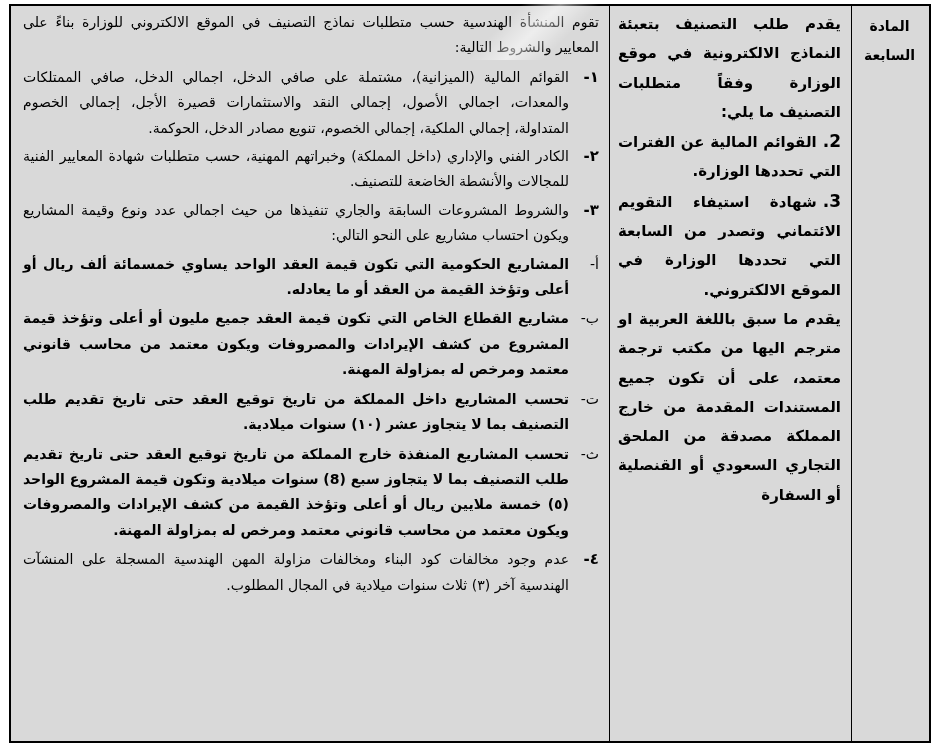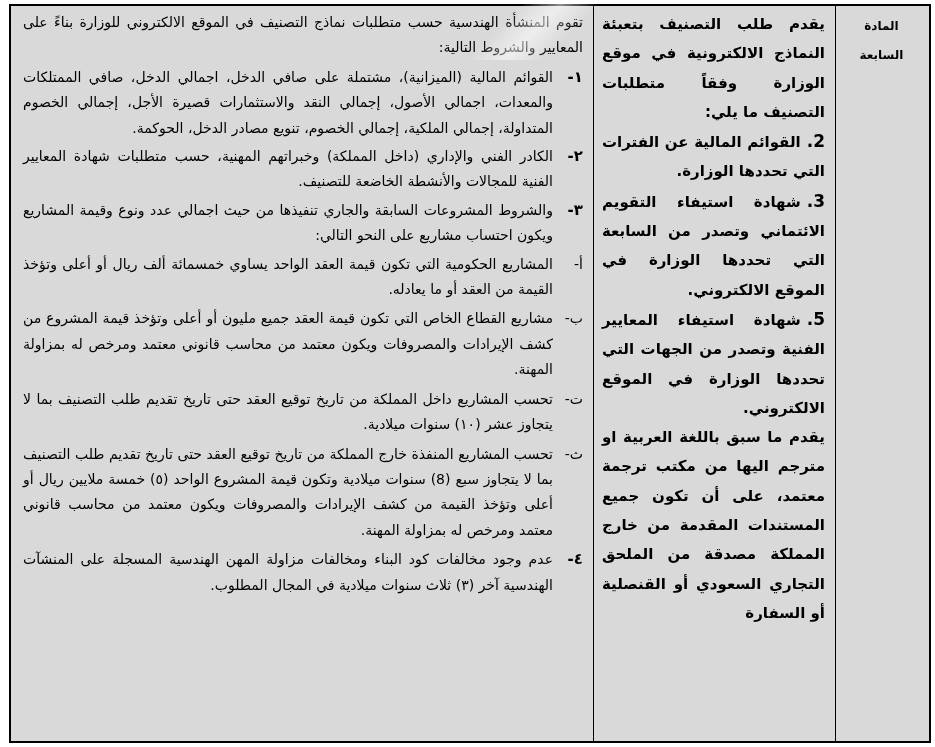--- a/index.html
+++ b/index.html
@@ -29,26 +29,26 @@
       display: flex;
       flex-direction: row;
       overflow: hidden;
     }
     .cell {
       box-sizing: border-box;
       height: 100%;
       overflow: hidden;
     }
     .cell-article {
-      width: 94px;
+      width: 78px;
       border-left: 1.5px solid #000;
       padding: 6px 6px 0 4px;
       text-align: center;
       font-weight: bold;
-      font-size: 12px;
+      font-size: 14px;
       line-height: 29px;
     }
     .cell-requirements {
       width: 242px;
       border-left: 1.5px solid #000;
       padding: 4px 10px 0 8px;
       font-weight: bold;
       font-size: 15px;
       line-height: 29.3px;
       text-align: justify;
@@ -92,20 +92,21 @@
       display: flex;
       flex-direction: row;
       margin-bottom: 4px;
     }
     .sub .marker {
       width: 30px;
       flex: 0 0 30px;
     }
     .sub .body {
       flex: 1;
+      font-weight: bold;
     }
     .watermark {
       position: absolute;
       left: 370px;
       top: 0;
       width: 330px;
       height: 60px;
       background: linear-gradient(135deg, rgba(255,255,255,0) 40%, rgba(255,255,255,0.55) 50%, rgba(255,255,255,0) 60%);
       pointer-events: none;
     }
@@ -117,21 +118,20 @@
 
   <div class="cell cell-article">
     <div>المادة</div>
     <div>السابعة</div>
   </div>
 
   <div class="cell cell-requirements">
     <p>يقدم طلب التصنيف بتعبئة النماذج الالكترونية في موقع الوزارة وفقاً متطلبات التصنيف ما يلي:</p>
     <p><span class="num">2.</span><span>القوائم المالية عن الفترات التي تحددها الوزارة.</span></p>
     <p><span class="num">3.</span><span>شهادة استيفاء التقويم الائتماني وتصدر من السابعة التي تحددها الوزارة في الموقع الالكتروني.</span></p>
-    <p><span class="num">5.</span><span>شهادة استيفاء المعايير الفنية وتصدر من الجهات التي تحددها الوزارة في الموقع الالكتروني.</span></p>
     <p>يقدم ما سبق باللغة العربية او مترجم اليها من مكتب ترجمة معتمد، على أن تكون جميع المستندات المقدمة من خارج المملكة مصدقة من الملحق التجاري السعودي أو القنصلية أو السفارة</p>
   </div>
 
   <div class="cell cell-conditions">
     <p class="intro">تقوم المنشأة الهندسية حسب متطلبات نماذج التصنيف في الموقع الالكتروني للوزارة بناءً على المعايير والشروط التالية:</p>
 
     <div class="item">
       <span class="marker">١-</span>
       <span class="body">القوائم المالية (الميزانية)، مشتملة على صافي الدخل، اجمالي الدخل، صافي الممتلكات والمعدات، اجمالي الأصول، إجمالي النقد والاستثمارات قصيرة الأجل، إجمالي الخصوم المتداولة، إجمالي الملكية، إجمالي الخصوم، تنويع مصادر الدخل، الحوكمة.</span>
     </div>

